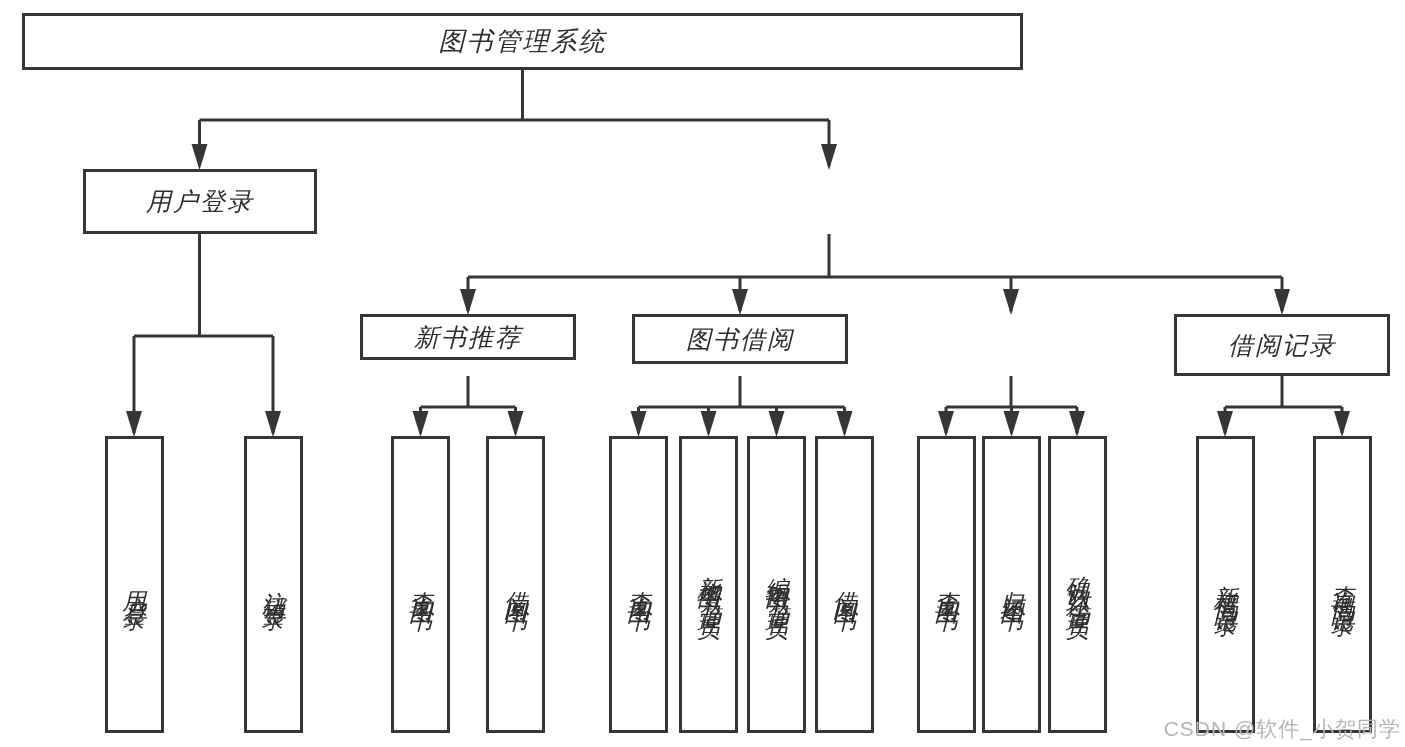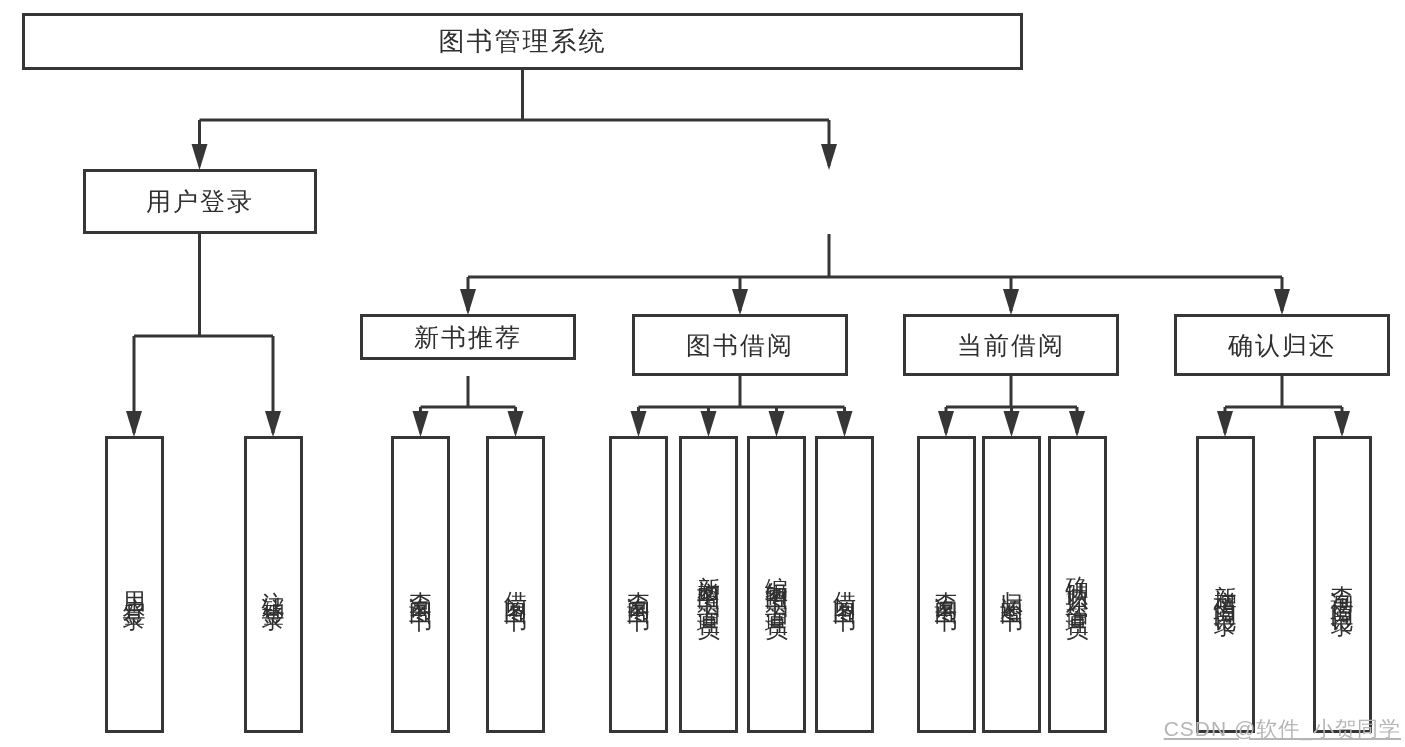--- a/index.html
+++ b/index.html
@@ -12,32 +12,32 @@
   html,body{margin:0;padding:0;background:var(--page-bg);}
   .canvas{
     position:relative;width:1405px;height:747px;background:var(--page-bg);
     font-family:"Liberation Sans","DejaVu Sans",sans-serif;color:var(--text);
     overflow:hidden;
   }
   .wires{position:absolute;left:0;top:0;z-index:1;}
   .box{
     position:absolute;z-index:2;background:var(--box-bg);
     border:3px solid var(--line);box-sizing:border-box;
-    display:flex;align-items:center;justify-content:center;
+    display:flex;align-items:center;justify-content:center;font-style:italic;
   }
   .hlabel{font-size:25px;letter-spacing:2px;white-space:nowrap;}
   .root .hlabel{font-size:26px;}
   .vbox{padding:8px 0;}
   .vlabel{
     writing-mode:vertical-rl;text-orientation:mixed;
     font-size:23px;letter-spacing:6px;line-height:1;white-space:nowrap;
   }
   .watermark{
     position:absolute;right:4px;bottom:4px;z-index:3;
-    font-size:21px;letter-spacing:1px;color:var(--watermark);white-space:nowrap;text-decoration:underline;
+    font-size:21px;letter-spacing:1px;color:var(--watermark);white-space:nowrap;
   }
 </style>
 </head>
 <body>
 
 <div class="canvas">
 
   <svg class="wires" width="1405" height="747" viewBox="0 0 1405 747">
     <path fill="none" stroke="var(--line)" stroke-width="3" d="
       M522.5 70 V120 M199.5 120 H829
@@ -77,28 +77,25 @@
     <span class="hlabel">图书管理系统</span>
   </div>
 
   <div class="box" style="left:83px;top:169px;width:234px;height:65px">
     <span class="hlabel">用户登录</span>
   </div>
 
   <div class="box" style="left:360px;top:314px;width:216px;height:46px">
     <span class="hlabel">新书推荐</span>
   </div>
-  <div class="box" style="left:632px;top:314px;width:216px;height:62px">
+  <div class="box" style="left:632px;top:314px;width:216px;height:50px">
     <span class="hlabel">图书借阅</span>
   </div>
-  <div class="box" style="left:903px;top:314px;width:216px;height:62px">
-    <span class="hlabel">当前借阅</span>
-  </div>
   <div class="box" style="left:1174px;top:314px;width:216px;height:62px">
-    <span class="hlabel">确认归还</span>
+    <span class="hlabel">借阅记录</span>
   </div>
 
   <div class="box vbox" style="left:104.5px;top:436px;width:59px;height:297px">
     <span class="vlabel">用户登录</span>
   </div>
   <div class="box vbox" style="left:243.5px;top:436px;width:59px;height:297px">
     <span class="vlabel">注销登录</span>
   </div>
 
   <div class="box vbox" style="left:391px;top:436px;width:59px;height:297px">

